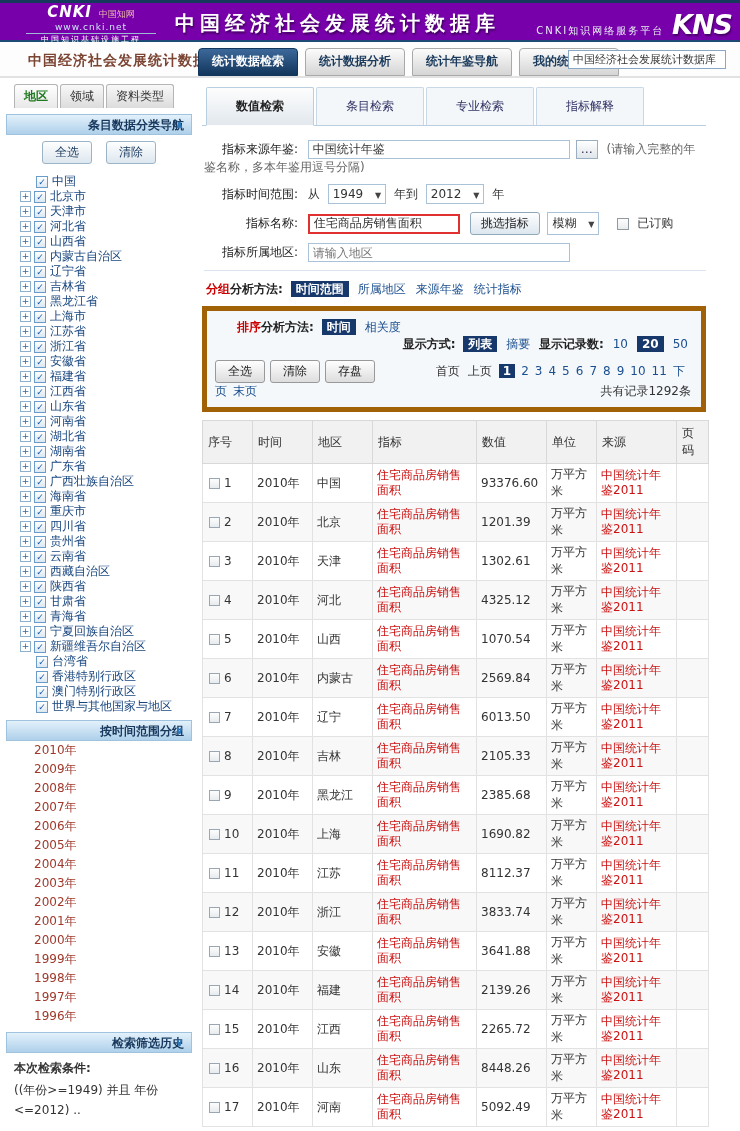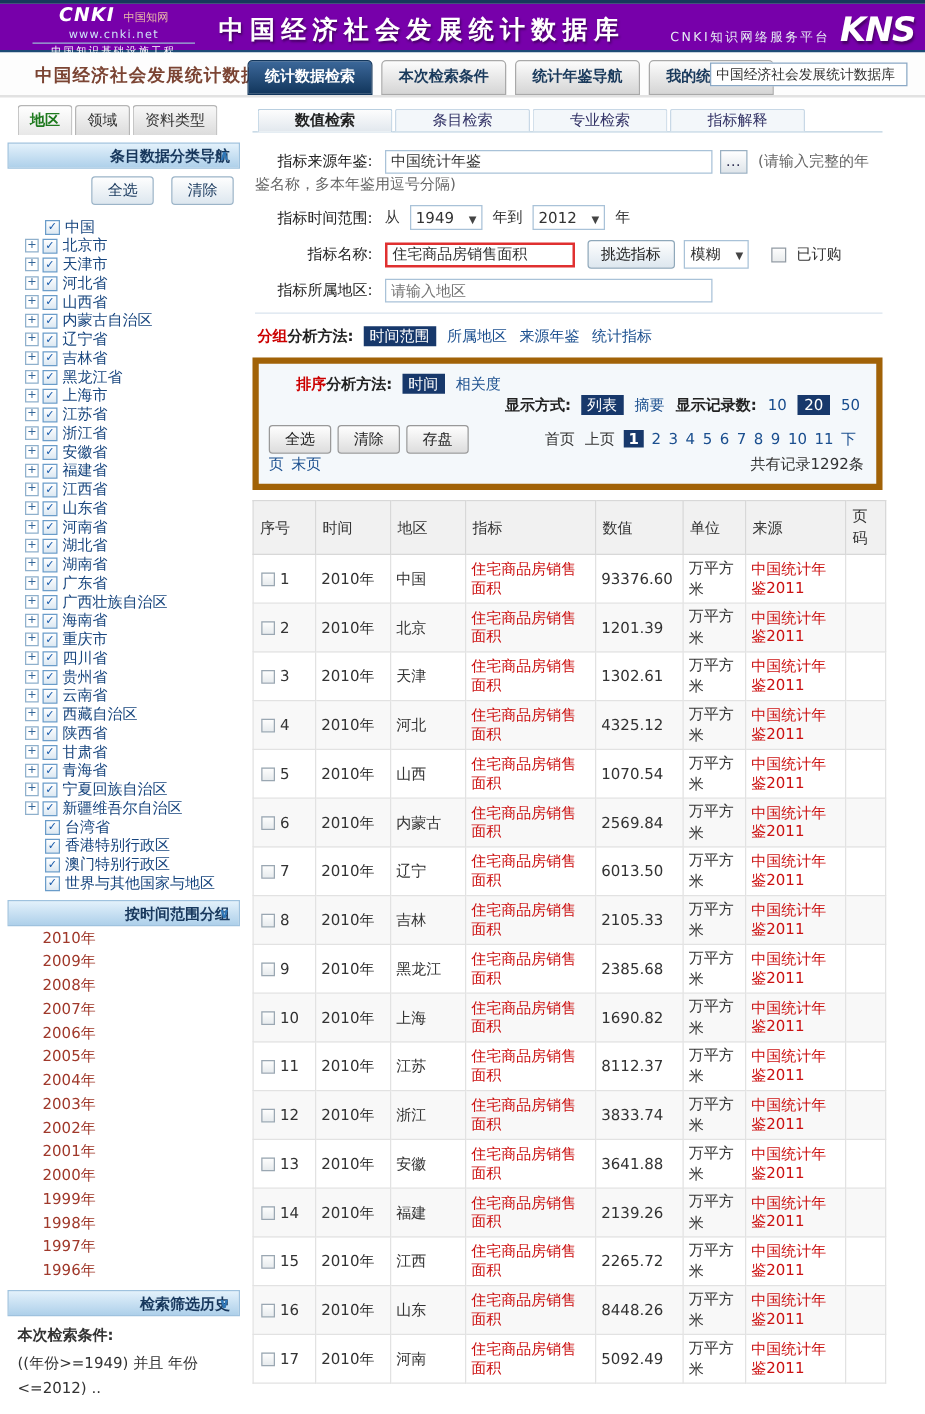--- a/index.html
+++ b/index.html
@@ -41,21 +41,21 @@
   .sidebar{ width:192px; flex:none; padding:6px 0 0 6px;}
   .main{ flex:1; padding:8px 34px 0 10px; min-width:0;}
   
   #sidebar-tabs{ margin-left:8px;}
   .side-tab{ display:inline-block; padding:3px 9px; border:1px solid #b5b5b5; border-bottom:none; border-radius:3px 3px 0 0;
     background:linear-gradient(180deg,#f8f8f8,#dcdcdc); color:#333; font-size:12px; cursor:pointer; margin-right:2px;}
   .side-tab.active{ color:#1f7a1f; font-weight:bold; background:linear-gradient(180deg,#fff,#e8e8e8);}
   .panel-header{ margin-top:6px; height:21px; line-height:20px; padding:0 7px; font-weight:bold; color:#17375c;
     background:linear-gradient(180deg,#e3f1fb,#aed0ea); border:1px solid #9fc2de; position:relative; cursor:pointer;text-align:right;}
   .panel-header .chev{ position:absolute; right:7px; top:0; color:#2f77b8; font-size:11px; font-weight:bold;}
-  .side-actions{ text-align:right; margin:6px 0 10px;}
+  .side-actions{ text-align:center; margin:6px 0 10px;}
   .btn-small{ display:inline-block; border:1px solid #9bb4c8; border-radius:3px; padding:2px 12px;
     background:linear-gradient(180deg,#fefefe,#dde7ef); color:#17375c; font-size:12px; cursor:pointer;}
   .side-actions .btn-small{ margin:0 5px;}
   #region-tree{ padding-left:14px;}
   .tree-item{ line-height:15px; height:15px; white-space:nowrap; cursor:pointer;}
   .tree-item.leaf{ padding-left:16px;}
   .expand{ display:inline-block; width:11px; height:11px; line-height:9px; text-align:center; font-size:9px;
     border:1px solid #8fb0cc; background:#fff; color:#336699; vertical-align:middle; margin-right:3px; cursor:pointer;}
   .cb{ display:inline-block; width:12px; height:12px; line-height:11px; text-align:center; font-size:9px;
     border:1px solid #6a9cc9; background:linear-gradient(180deg,#fff,#dce8f2); color:#1b5cab; vertical-align:middle; margin-right:4px; cursor:pointer;}
@@ -63,21 +63,21 @@
   #year-pages{ padding:7px 0 2px 16px;}
   .ypage-current{ color:#c00; font-weight:bold; margin-right:6px;}
   .ypage{ color:#17457e; cursor:pointer; margin-right:6px;}
   #year-list{ padding-left:28px;}
   .year-link{ line-height:19px; color:#a0392b; cursor:pointer; font-size:12px;}
   .panel-body{ padding:7px 8px; font-size:12px; color:#333;}
   .cond-label{ font-weight:bold; margin-bottom:3px;}
   .cond-text{ line-height:1.7; color:#333;}
   
   #search-tabs{ border-bottom:1px solid #b9cfe0; padding-left:4px;}
-  .search-tab{ display:inline-block; width:108px; text-align:center; padding:0 0; font-size:12px; color:#336;
+  .search-tab{ display:inline-block; width:108px; text-align:center; padding:10px 0; font-size:12px; color:#336;
     background:#f3f7fa; border:1px solid #c8d8e6; border-bottom:none; border-radius:2px 2px 0 0; margin-right:2px;
     cursor:pointer; position:relative; top:1px;}
   .search-tab.active{ background:linear-gradient(180deg,#fdfdfd,#e2e8ee); color:#222; font-weight:bold; border-color:#b9cfe0; border-bottom:1px solid #fdfdfd;}
   
   .form{ padding:14px 0 0 2px;}
   .form-row{ margin-bottom:8px; }
   .form-label{ display:inline-block; width:94px; text-align:right; color:#222; margin-right:6px; vertical-align:middle;}
   .txt{ border:1px solid #a9c2d8; height:19px; font-size:12px; padding:1px 4px; vertical-align:middle; color:#333;}
   .txt-yearbook,.txt-region{ width:262px;}
   .txt-indicator{ width:152px; border:2px solid #e03030; height:20px;}
@@ -94,21 +94,21 @@
     background:linear-gradient(180deg,#fff,#e2e6ea);}
   .mag-box{ width:23px; display:flex; align-items:center; justify-content:center; background:linear-gradient(180deg,#4f8cc9,#2a61a0);}
   .mag{ position:relative; width:9px; height:9px; border:2px solid #fff; border-radius:50%; display:inline-block;}
   .mag::after{ content:""; position:absolute; width:5px; height:2px; background:#fff; right:-4px; bottom:-2px; transform:rotate(45deg);}
   .search-btn-label{ padding:4px 12px; font-weight:bold; color:#222; letter-spacing:2px;}
   .form-divider{ border:none; border-top:1px solid #d9e4ee; margin:0 0 0 0;}
   
   .group-row{ padding:10px 0 8px 4px;}
   .red{ color:#c00; font-weight:bold;}
   .blk{ color:#222; font-weight:bold;}
-  .pill{ background:#17386b; color:#fff; font-weight:normal; padding:1px 5px; margin:0 4px; cursor:pointer;}
+  .pill{ background:#17386b; color:#fff; font-weight:bold; padding:1px 5px; margin:0 4px; cursor:pointer;}
   .lnk{ color:#1b4f8f; margin:0 5px; cursor:pointer;}
   .results-toolbar{ border:5px solid #a16207; background:#f4f8fb; padding:6px 8px 7px;}
   .toolbar-line1{ overflow:hidden; padding:2px 0 7px; }
   .tl1-left{ float:left; padding-left:22px;}
   .tl1-right{ float:right;}
   .toolbar-line2{ position:relative; padding-right:2px;}
   .pager{ margin-left:48px;}
   .pg-static{ color:#333; margin:0 4px; cursor:pointer;}
   .pg-num{ color:#1b4f8f; margin:0 3px; cursor:pointer;}
   .pg-cur{ background:#17386b; color:#fff; font-weight:bold; padding:0 4px; margin:0 3px;}
@@ -139,21 +139,21 @@
   </div>
   <div class="header-title">中国经济社会发展统计数据库</div>
   <div class="kns">
     <span class="kns-platform">CNKI知识网络服务平台</span>
     <span class="kns-logo">KNS</span>
   </div>
 </div>
 
 <div class="nav-row">
   <div class="site-label">中国经济社会发展统计数据库</div>
-  <div id="nav-tabs"><span class="nav-tab active">统计数据检索</span><span class="nav-tab">本次检索条件</span><span class="nav-tab">统计年鉴导航</span><span class="nav-tab">我的统计数据</span></div>
+  <div id="nav-tabs"><span class="nav-tab active">统计数据检索</span><span class="nav-tab">统计数据分析</span><span class="nav-tab">统计年鉴导航</span><span class="nav-tab">我的统计数据</span></div>
   <input id="nav-search" value="中国经济社会发展统计数据库" style="">
 </div>
 
 <div class="container">
 
   <div class="sidebar">
     <div id="sidebar-tabs"><span class="side-tab active">地区</span><span class="side-tab">领域</span><span class="side-tab">资料类型</span></div>
 
     <div class="panel-header">
       <span>条目数据分类导航</span>

